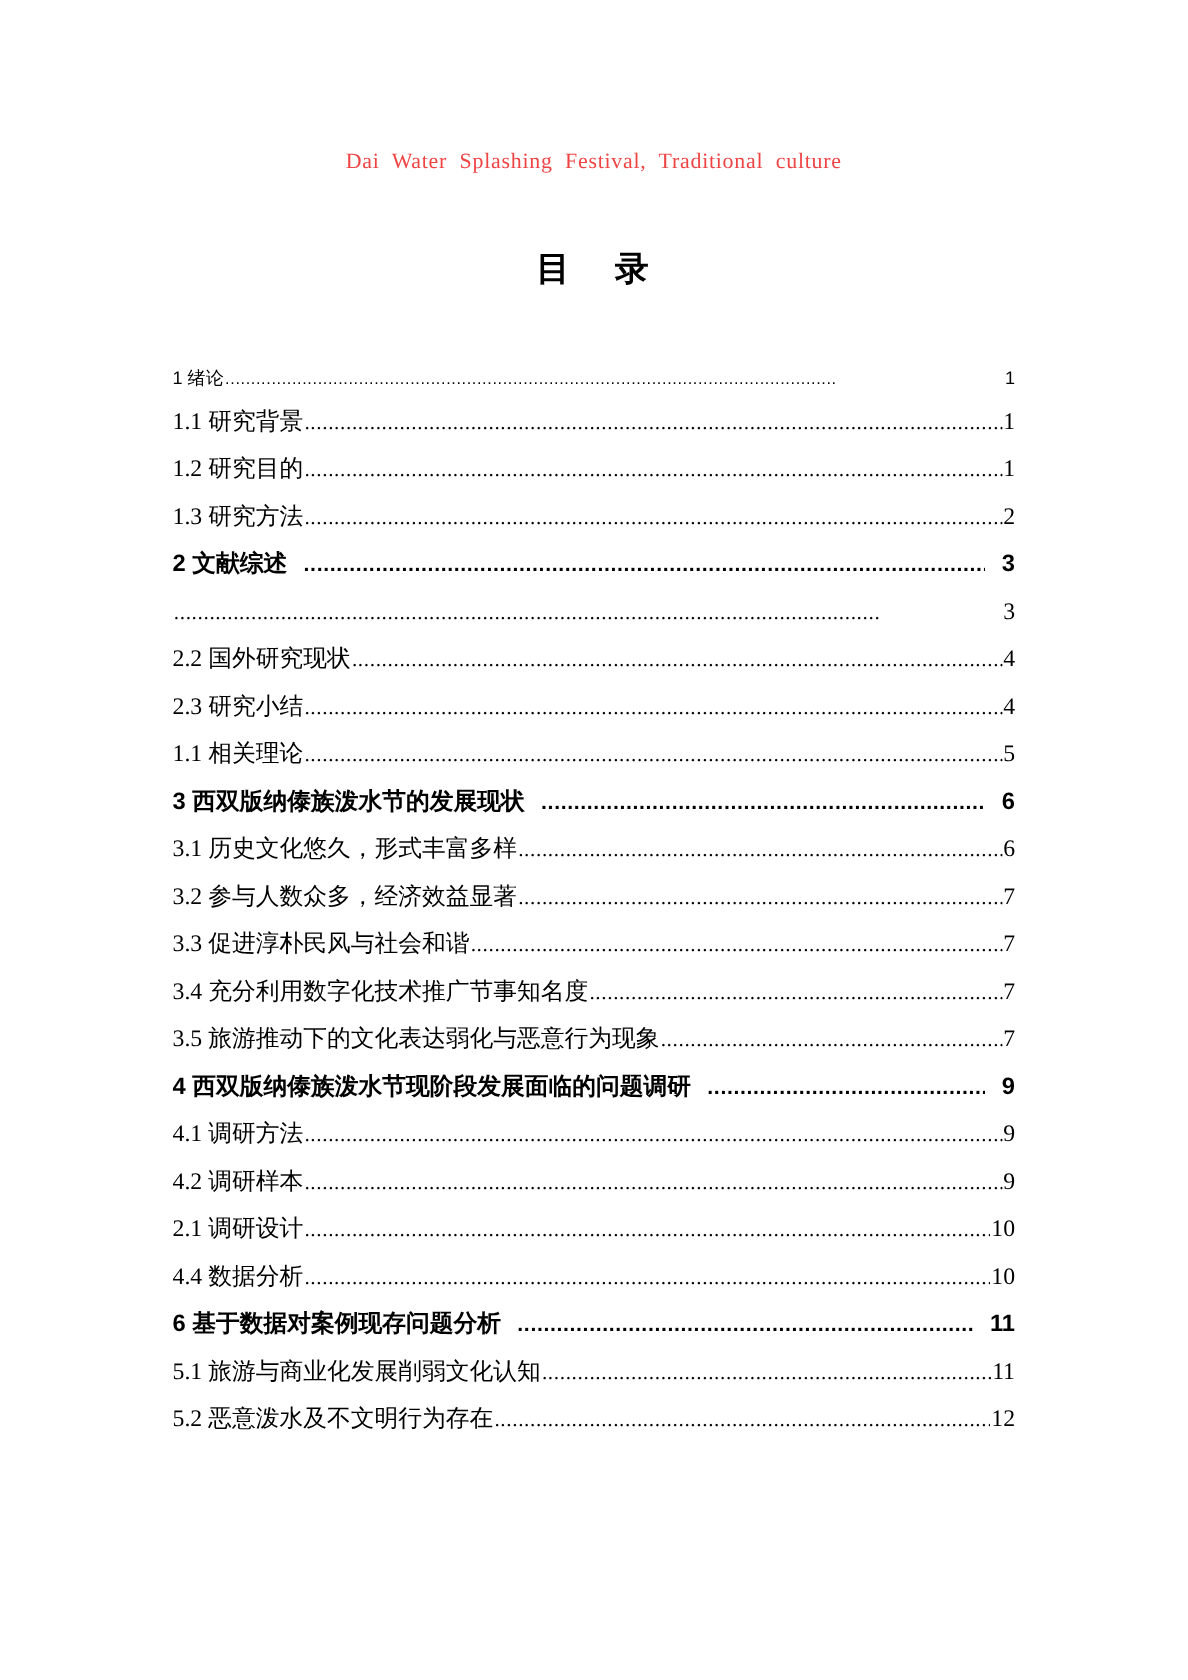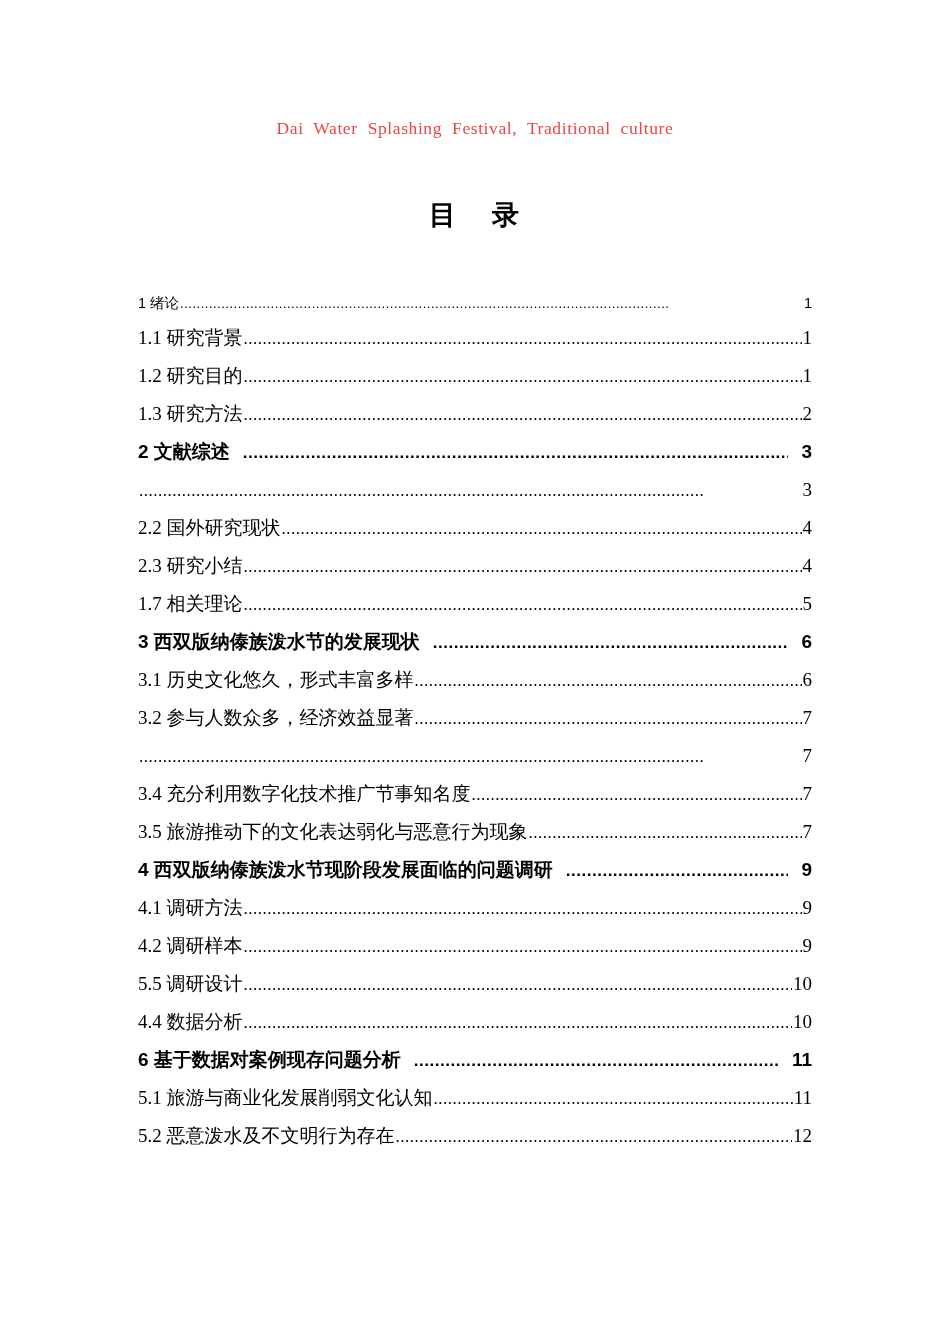--- a/index.html
+++ b/index.html
@@ -139,40 +139,41 @@
         <span class="label">2.2 国外研究现状</span>
         <span class="dots">.......................................................................................................................</span>
         <span class="page-no">4</span>
       </div>
       <div class="toc-entry lvl-sub">
         <span class="label">2.3 研究小结</span>
         <span class="dots">.......................................................................................................................</span>
         <span class="page-no">4</span>
       </div>
       <div class="toc-entry lvl-sub">
-        <span class="label">1.7 相关理论</span>
+        <span class="label">1.1 相关理论</span>
         <span class="dots">.......................................................................................................................</span>
         <span class="page-no">5</span>
       </div>
       <div class="toc-entry lvl-bold">
         <span class="label">3  西双版纳傣族泼水节的发展现状</span>
         <span class="dots">.......................................................................................................................</span>
         <span class="page-no">6</span>
       </div>
       <div class="toc-entry lvl-sub">
         <span class="label">3.1 历史文化悠久，形式丰富多样</span>
         <span class="dots">.......................................................................................................................</span>
         <span class="page-no">6</span>
       </div>
       <div class="toc-entry lvl-sub">
         <span class="label">3.2 参与人数众多，经济效益显著</span>
         <span class="dots">.......................................................................................................................</span>
         <span class="page-no">7</span>
       </div>
       <div class="toc-entry lvl-sub">
+        <span class="label">3.3 促进淳朴民风与社会和谐</span>
         <span class="dots">.......................................................................................................................</span>
         <span class="page-no">7</span>
       </div>
       <div class="toc-entry lvl-sub">
         <span class="label">3.4 充分利用数字化技术推广节事知名度</span>
         <span class="dots">.......................................................................................................................</span>
         <span class="page-no">7</span>
       </div>
       <div class="toc-entry lvl-sub">
         <span class="label">3.5 旅游推动下的文化表达弱化与恶意行为现象</span>
@@ -188,21 +189,21 @@
         <span class="label">4.1 调研方法</span>
         <span class="dots">.......................................................................................................................</span>
         <span class="page-no">9</span>
       </div>
       <div class="toc-entry lvl-sub">
         <span class="label">4.2 调研样本</span>
         <span class="dots">.......................................................................................................................</span>
         <span class="page-no">9</span>
       </div>
       <div class="toc-entry lvl-sub">
-        <span class="label">5.5 调研设计</span>
+        <span class="label">2.1 调研设计</span>
         <span class="dots">.......................................................................................................................</span>
         <span class="page-no">10</span>
       </div>
       <div class="toc-entry lvl-sub">
         <span class="label">4.4 数据分析</span>
         <span class="dots">.......................................................................................................................</span>
         <span class="page-no">10</span>
       </div>
       <div class="toc-entry lvl-bold">
         <span class="label">6  基于数据对案例现存问题分析</span>

